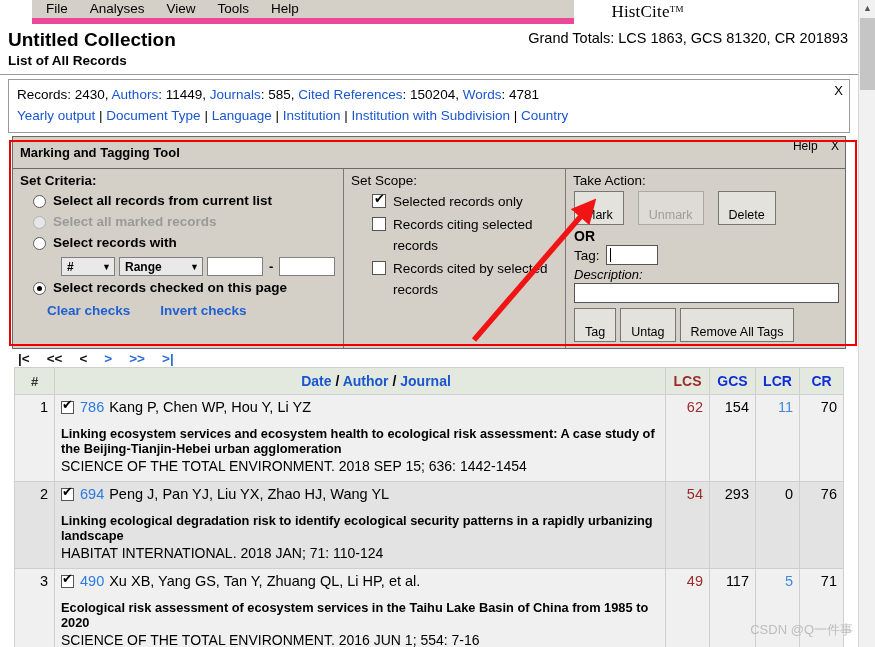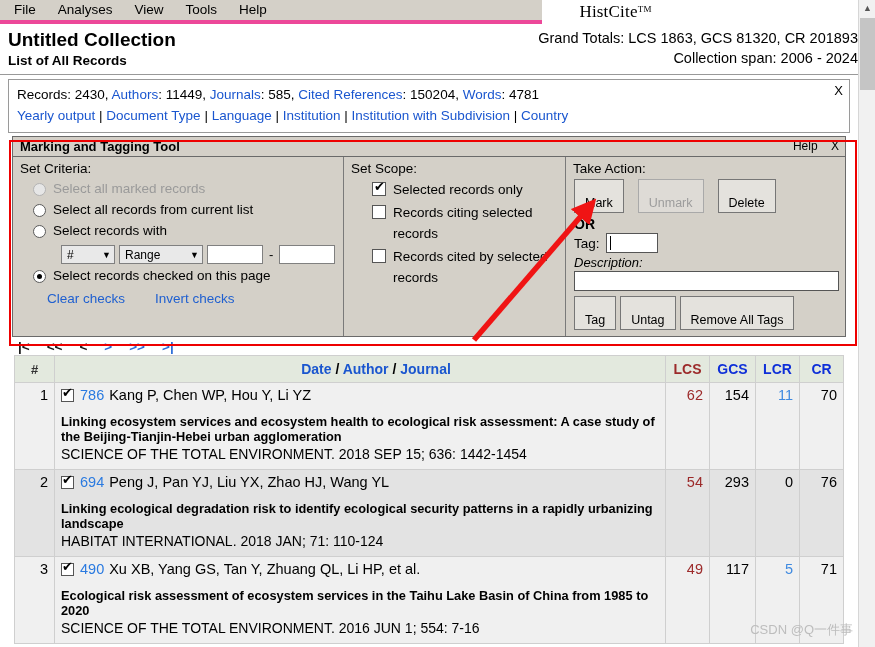--- a/index.html
+++ b/index.html
@@ -25,22 +25,22 @@
   }
   .win-scroll .sb-thumb {
     position: absolute; top: 18px; left: 1px; width: 15px; height: 72px;
     background: #c5c5c5;
   }
 
   
   .menubar {
     position: relative; height: 24px; width: 689px;
     background: #d4d0c8;
-    border-bottom: 4px solid #ec4899;
-    display: flex; align-items: center;
+    border-bottom: 6px solid #ec4899;
+    display: flex; align-items: center; margin-left: 32px;
   }
   .menubar .mitem {
     font-size: 13.5px; color: #000; padding: 0 11px; line-height: 24px;
     white-space: nowrap;
   }
   .menubar .mitem:first-child { padding-left: 14px; }
   .logo-panel {
     position: absolute; right: 0; top: 0; height: 24px; width: 147px;
     background: #ffffff;
     display: flex; align-items: center; justify-content: center;
@@ -55,21 +55,21 @@
   .titlebar { position: relative; width: 858px; padding: 3px 0 0 0; }
   .coll-title {
     font-size: 19px; font-weight: bold; color: #000;
     margin: 1px 0 0 8px; line-height: 23px;
   }
   .coll-sub {
     font-size: 13.5px; font-weight: bold; color: #000;
     margin: 1px 14px 0 8px; line-height: 18px;
   }
   .totals {
-    position: absolute; right: 0; top: 4px; text-align: right;
+    position: absolute; right: 10px; top: 4px; text-align: right;
   }
   .totals div { font-size: 14.5px; color: #000; line-height: 20px; white-space: nowrap; }
 
   .hr-sep { width: 858px; height: 1px; background: #999; margin-top: 4px; }
 
   
   .stats-wrap { width: 858px; padding: 4px 8px 0 8px; }
   .stats-box {
     position: relative; border: 1px solid #9a9a9a; background: #fff;
     padding: 5px 8px 6px 8px;
@@ -91,34 +91,34 @@
   }
   .annot-arrow {
     position: absolute; left: 0; top: 0; width: 875px; height: 647px;
     pointer-events: none; z-index: 45;
   }
 
   
   .mt-wrap { width: 858px; padding: 3px 12px 0 12px; }
   .mt-panel { border: 1px solid #6a6a6a; background: #d4d0c8; }
   .mt-head {
-    position: relative; height: 20px; background: #d4d0c8;
+    position: relative; height: 32px; background: #d4d0c8;
     border-bottom: 1px solid #6a6a6a;
     display: flex; align-items: center;
   }
   .mt-head .mt-title { font-size: 13px; font-weight: bold; margin-left: 7px; }
   .mt-head .mt-right {
     position: absolute; right: 6px; top: 2px;
     font-size: 12px; color: #000;
   }
   .mt-head .mt-right span { margin-left: 10px; cursor: pointer; }
 
   .mt-cols { display: flex; }
   .mt-col { padding: 3px 6px 6px 6px; }
-  .mt-col.c1 { width: 340px; border-right: 1px solid #7a7a7a; }
+  .mt-col.c1 { width: 340px; border-right: 1px solid #7a7a7a; font-weight: bold; }
   .mt-col.c2 { width: 228px; border-right: 1px solid #7a7a7a; }
   .mt-col.c3 { width: 284px; }
   .mt-colhdr { font-size: 13.5px; color: #000; margin: 1px 0 3px 1px; }
 
   .radio-row { display: flex; align-items: center; margin: 1px 0 0 14px; }
   .radio {
     width: 13px; height: 13px; border-radius: 50%;
     border: 1px solid #5a5a5a; background: #fff; flex: 0 0 auto;
     position: relative; margin-right: 7px;
   }
@@ -245,21 +245,20 @@
     <div class="logo-panel">
       <div class="logo"><span>HistCite</span><sup>TM</sup></div>
     </div>
   </div>
 
   <div class="titlebar">
     <div class="coll-title">Untitled Collection</div>
     <div class="coll-sub">List of All Records</div>
     <div class="totals">
       <div>Grand Totals: LCS 1863, GCS 81320, CR 201893</div>
-      <div>Collection span: 2006 - 2024</div>
     </div>
   </div>
   <div class="hr-sep"></div>
 
   <div class="stats-wrap">
     <div class="stats-box">
       <div class="close-x">X</div>
       <div class="stats-line">
         <span>Records:</span>
         <span>2430,</span>
@@ -284,27 +283,27 @@
           <span>X</span>
         </div>
       </div>
 
       <div class="mt-cols">
 
         <div class="mt-col c1">
           <div class="mt-colhdr">Set Criteria:</div>
 
           <div class="radio-row">
+            <div class="radio"></div>
+            <div class="radio-lbl">Select all records from current list</div>
+          </div>
+
+          <div class="radio-row">
             <div class="radio dis"></div>
             <div class="radio-lbl dis">Select all marked records</div>
-          </div>
-
-          <div class="radio-row">
-            <div class="radio"></div>
-            <div class="radio-lbl">Select all records from current list</div>
           </div>
 
           <div class="radio-row">
             <div class="radio"></div>
             <div class="radio-lbl">Select records with</div>
           </div>
 
           <div class="range-row">
             <div class="sel-box w1">
               <span>#</span>

